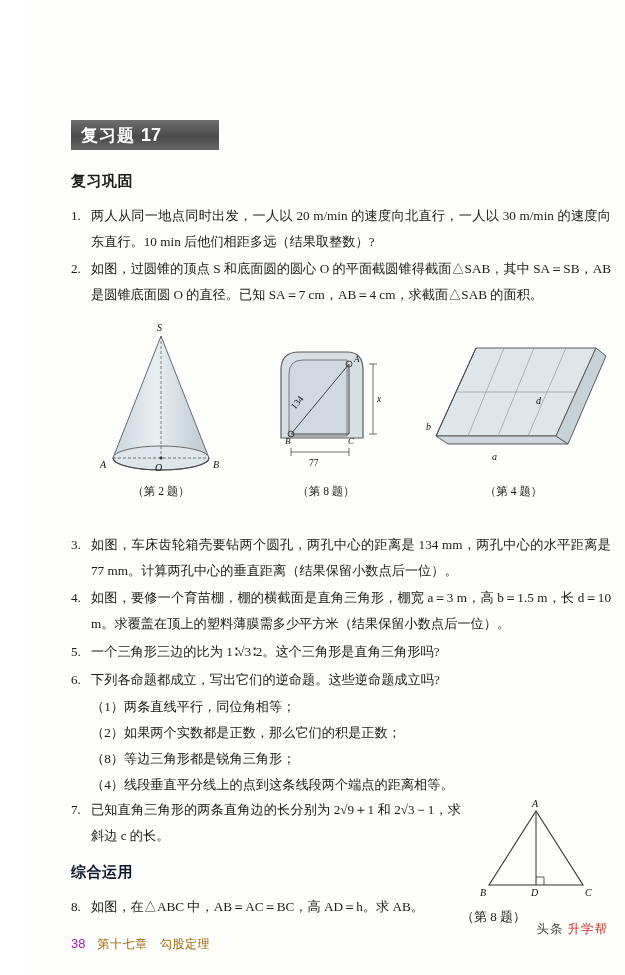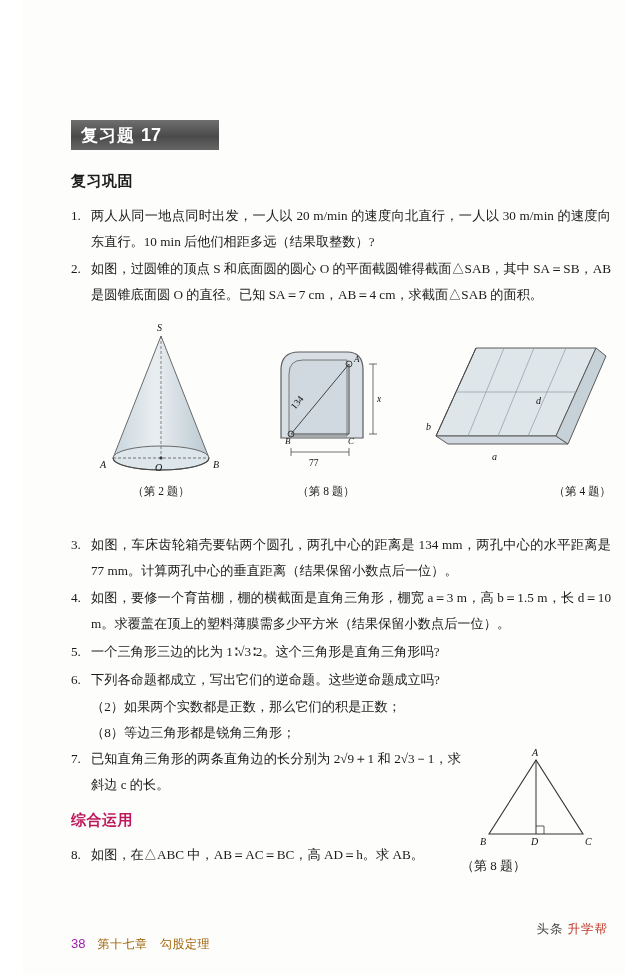--- a/index.html
+++ b/index.html
@@ -58,21 +58,21 @@
   }
   
   .section-title {
     font-size: 15px;
     font-weight: bold;
     color: #1c1c1c;
     margin: 0 0 12px 0;
     letter-spacing: 0.5px;
   }
   .section-title.green {
-    color: #be185d;
+    color: #0f172a;
   }
   
   .problem {
     display: flex;
     font-size: 13.2px;
     line-height: 1.95;
     margin-bottom: 2px;
   }
   .problem .num {
     width: 20px;
@@ -229,21 +229,21 @@
           <path d="M140 118 L180 30 L190 38 L152 126 Z" fill="#c6d1d8" stroke="#5a5a5a" stroke-width="1"></path>
           <line x1="60" y1="30" x2="20" y2="118" stroke="#4a4a4a" stroke-width="1"></line>
           <line x1="88" y1="30" x2="52" y2="118" stroke="#8d9aa2" stroke-width="0.7"></line>
           <line x1="118" y1="30" x2="82" y2="118" stroke="#8d9aa2" stroke-width="0.7"></line>
           <line x1="150" y1="30" x2="112" y2="118" stroke="#8d9aa2" stroke-width="0.7"></line>
           <line x1="40" y1="74" x2="160" y2="74" stroke="#8d9aa2" stroke-width="0.7"></line>
           <text x="120" y="86" font-size="10" font-style="italic" font-family="Liberation Serif, serif" fill="#111">d</text>
           <text x="10" y="112" font-size="10" font-style="italic" font-family="Liberation Serif, serif" fill="#111">b</text>
           <text x="76" y="142" font-size="10" font-style="italic" font-family="Liberation Serif, serif" fill="#111">a</text>
         </svg>
-        <div class="capwrap" style="bottom:-2px;text-align:right;">（第 4 题）</div>
+        <div class="capwrap" style="bottom:-2px;">（第 4 题）</div>
       </div>
 
     </div>
 
     <div class="problem" style="margin-top:14px;">
       <span class="num">3.</span>
       <span class="body">如图，车床齿轮箱壳要钻两个圆孔，两孔中心的距离是 134 mm，两孔中心的水平距离是 77 mm。计算两孔中心的垂直距离（结果保留小数点后一位）。</span>
     </div>
 
     <div class="problem">
@@ -253,22 +253,24 @@
 
     <div class="problem">
       <span class="num">5.</span>
       <span class="body">一个三角形三边的比为 1∶√3∶2。这个三角形是直角三角形吗?</span>
     </div>
 
     <div class="problem">
       <span class="num">6.</span>
       <span class="body">下列各命题都成立，写出它们的逆命题。这些逆命题成立吗?</span>
     </div>
+    <div class="sub">（1）两条直线平行，同位角相等；</div>
     <div class="sub">（2）如果两个实数都是正数，那么它们的积是正数；</div>
     <div class="sub">（8）等边三角形都是锐角三角形；</div>
+    <div class="sub">（4）线段垂直平分线上的点到这条线段两个端点的距离相等。</div>
 
     <div style="position:relative;">
       <div style="width:390px;">
         <div class="problem">
           <span class="num">7.</span>
           <span class="body">已知直角三角形的两条直角边的长分别为 2√9＋1 和 2√3－1，求斜边 c 的长。</span>
         </div>
       </div>
 
       <div class="fig8" style="top:0;">

